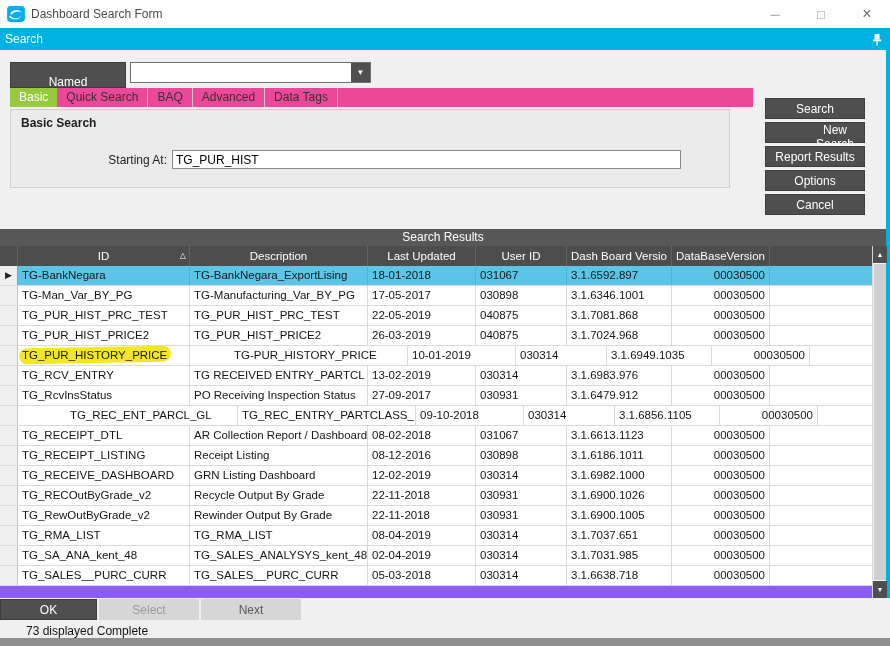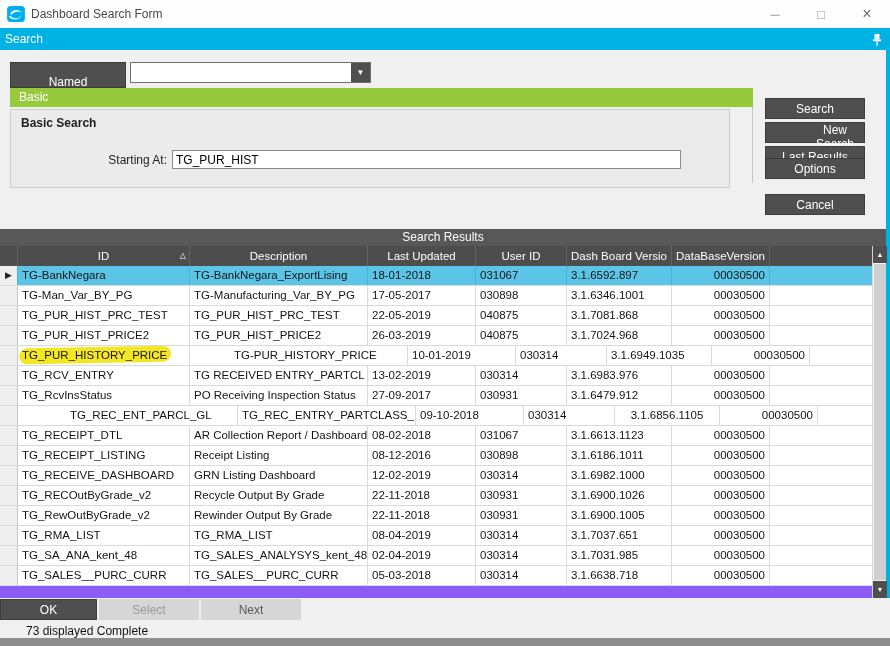--- a/index.html
+++ b/index.html
@@ -19,21 +19,21 @@
   .pin{position:absolute;right:7px;top:4px;width:12px;height:14px;}
   .right-edge{position:absolute;left:886px;top:50px;width:4px;height:548px;background:#00B2E3;}
 
   
   .named-search-btn{position:absolute;left:10px;top:62px;width:116px;height:21px;background:#4F4F4F;color:#fff;font-size:12px;border:1px solid #3d3d3d;padding:12px;}
   .combo{position:absolute;left:130px;top:62px;width:241px;height:21px;background:#fff;border:1px solid #6f6f6f;box-sizing:border-box;}
   .combo-input{position:absolute;left:0;top:0;width:220px;height:19px;border:none;outline:none;font-size:12px;padding:0 3px;box-sizing:border-box;font-family:"Liberation Sans",sans-serif;}
   .combo-arrow{position:absolute;right:0;top:0;width:19px;height:19px;background:#4F4F4F;color:#fff;font-size:8px;display:flex;align-items:center;justify-content:center;}
 
   
-  .tabstrip{position:absolute;left:10px;top:88px;width:743px;height:19px;background:#ec4899;display:flex;flex-direction:column;}
+  .tabstrip{position:absolute;left:10px;top:88px;width:743px;height:19px;background:#ec4899;display:flex;}
   .tab{padding:0 9px;font-size:12px;line-height:19px;color:#333;border-right:1px solid #C6C6C6;white-space:nowrap;cursor:default;}
   .tab.active{background:#97C93D;color:#fff;border-right:none;}
 
   
   .groupbox{position:absolute;left:10px;top:109px;width:720px;height:79px;background:#EBEBEB;border:1px solid #CDCDCD;box-sizing:border-box;}
   .group-title{position:absolute;left:10px;top:6px;font-size:12px;font-weight:bold;color:#1e1e1e;}
   .starting-label{position:absolute;left:0;top:43px;width:156px;text-align:right;font-size:12px;color:#1e1e1e;}
   .starting-input{position:absolute;left:161px;top:40px;width:509px;height:19px;border:1px solid #8a8a8a;font-size:12px;padding:0 3px;box-sizing:border-box;background:#fff;font-family:"Liberation Sans",sans-serif;outline:none;}
 
   
@@ -122,22 +122,22 @@
 
   <div class="groupbox">
     <span class="group-title">Basic Search</span>
     <span class="starting-label">Starting At:</span>
     <input class="starting-input" value="TG_PUR_HIST" style="">
   </div>
 
   <div>
       <button class="side-btn" style="top: 98px;">Search</button>
       <button class="side-btn" style="top: 122px; padding-left: 40px;">New Search</button>
-      <button class="side-btn" style="top: 146px;">Last Results</button>
-      <button class="side-btn" style="top: 158px;">Options</button>
+      <button class="side-btn" style="top: 146px;">Report Results</button>
+      <button class="side-btn" style="top: 170px;">Options</button>
       <button class="side-btn" style="top: 194px;">Cancel</button>
     </div>
 
   <div class="results-caption">Search Results</div>
   <div class="grid">
     <div class="grid-header">
         <div class="gh-cell marker"></div>
         <div class="gh-cell" style="width: 172px;"><span>ID</span><span class="sort">△</span></div>
         <div class="gh-cell" style="width: 178px;"><span>Description</span></div>
         <div class="gh-cell" style="width: 108px;"><span>Last Updated</span></div>
@@ -216,21 +216,21 @@
           <div class="g-cell" style="width: 105px;">3.1.6479.912</div>
           <div class="g-cell right" style="width: 98px;">00030500</div>
           <div class="g-cell fillc"></div>
         </div>
         <div class="grid-row">
           <div class="g-cell marker-cell"></div>
           <div class="g-cell" style="width: 172px; margin-left: 48px;">TG_REC_ENT_PARCL_GL</div>
           <div class="g-cell" style="width: 178px;">TG_REC_ENTRY_PARTCLASS_</div>
           <div class="g-cell" style="width: 108px;">09-10-2018</div>
           <div class="g-cell" style="width: 91px;">030314</div>
-          <div class="g-cell" style="width: 105px; text-align: center;">3.1.6856.1105</div>
+          <div class="g-cell" style="width: 105px;">3.1.6856.1105</div>
           <div class="g-cell right" style="width: 98px;">00030500</div>
           <div class="g-cell fillc"></div>
         </div>
         <div class="grid-row">
           <div class="g-cell marker-cell"></div>
           <div class="g-cell" style="width: 172px;">TG_RECEIPT_DTL</div>
           <div class="g-cell" style="width: 178px;">AR Collection Report / Dashboard</div>
           <div class="g-cell" style="width: 108px;">08-02-2018</div>
           <div class="g-cell" style="width: 91px;">031067</div>
           <div class="g-cell" style="width: 105px;">3.1.6613.1123</div>

